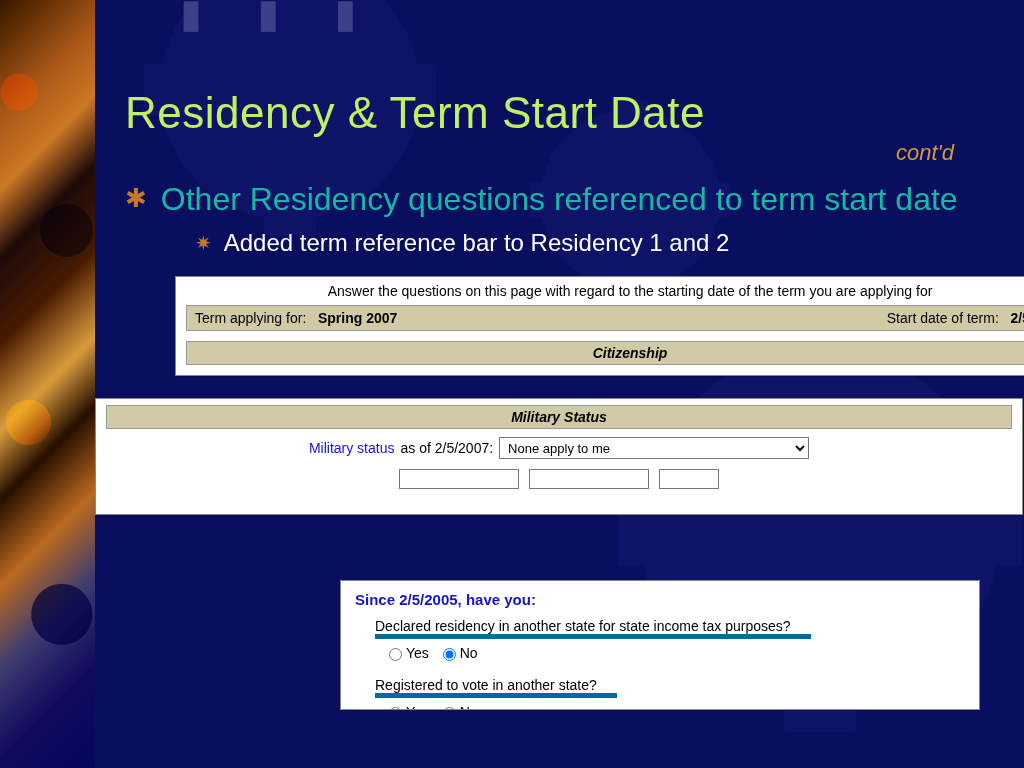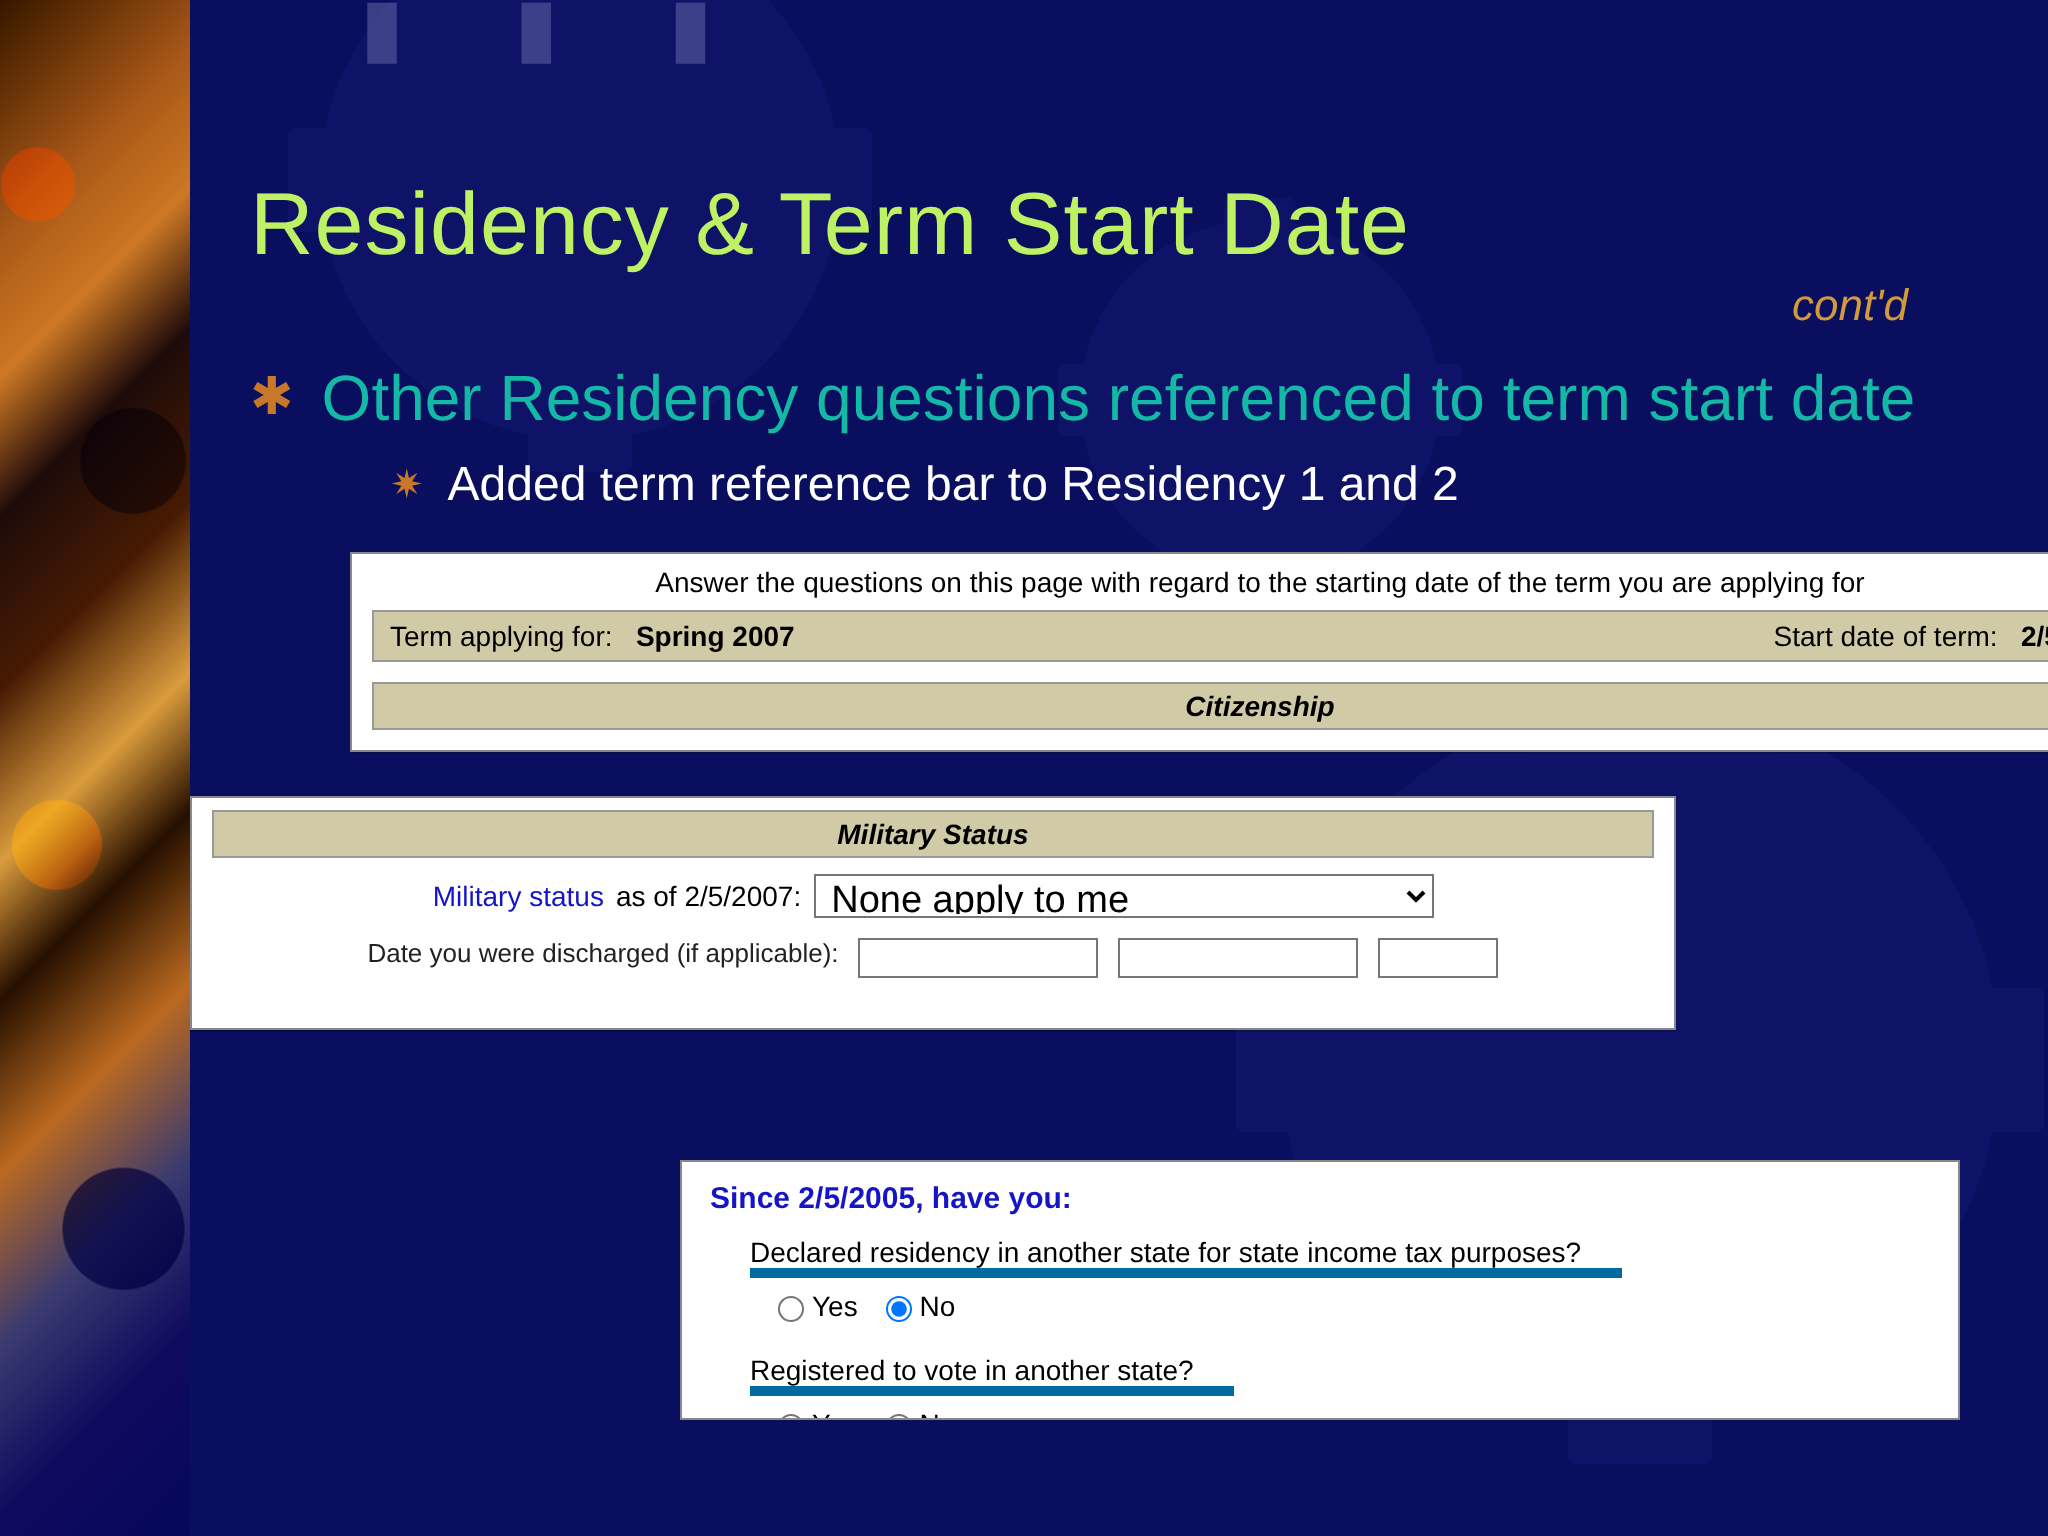--- a/index.html
+++ b/index.html
@@ -48,24 +48,24 @@
 
   .panel { background:#fff; color:#000; border:1px solid #888; font-size:14px; position:relative; box-shadow:0 1px 0 rgba(0,0,0,.2); }
   .panel .inner { padding:6px 10px 10px 10px; }
   .instr { text-align:center; font-size:14px; margin-bottom:6px; }
   .band { background:#d0caa6; border:1px solid #999; padding:4px 8px; font-size:14px; display:flex; justify-content:space-between; }
   .band .lbl { font-weight:400; }
   .band .val { font-weight:700; }
   .band-center { background:#d0caa6; border:1px solid #999; padding:3px 8px; text-align:center; font-weight:700; font-style:italic; margin-top:10px; }
 
   .p1 { margin-left:50px; width:910px; }
-  .p2 { margin-left:-30px; width:743px; margin-top:22px; }
+  .p2 { margin-left:-30px; width:928px; margin-top:22px; }
   .p2 .row { display:flex; align-items:center; gap:6px; justify-content:center; margin-top:8px; }
   .p2 .link { color:#1515c5; }
-  .p2 select { width:310px; height:22px; border:1px solid #777; background:#fff; font-size:19px; padding:1px 4px; }
+  .p2 select { width:310px; height:22px; border:1px solid #777; background:#fff; font-size:13px; padding:1px 4px; }
   .p2 .row2 { display:flex; gap:10px; justify-content:center; margin-top:10px; font-size:13px; color:#222; }
   .p2 .mini { width:120px; height:20px; border:1px solid #777; background:#fff; }
   .p2-clip { height:115px; overflow:hidden; }
 
   .p3 { position:absolute; left:340px; top:580px; width:640px; background:#fff; border:1px solid #888; color:#000; padding:10px 14px 6px 14px; z-index:3; }
   .p3 .since { color:#1515c5; font-weight:700; font-size:15px; margin-bottom:8px; }
   .p3 .q { font-size:14px; margin:2px 0 4px 20px; border-bottom:5px solid #0369a1; display:inline-block; padding-right:20px; }
   .p3 .opts { margin:2px 0 14px 34px; font-size:14px; }
   .p3 input[type=radio]{ margin:0 4px 0 10px; vertical-align:middle; }
   .p3 .opts label:first-child input { margin-left:0; }
@@ -120,21 +120,20 @@
     <div class="inner p2-clip">
       <div class="band-center" style="margin-top:0">Military Status</div>
       <div class="row">
         <span class="link">Military status</span>
         <span> as of 2/5/2007:</span>
         <select>
           <option>None apply to me</option>
         </select>
       </div>
       <div class="row2">
-        <span>Date you were discharged (if applicable):</span>
         <div class="mini"></div>
         <div class="mini"></div>
         <div class="mini" style="width:60px"></div>
       </div>
     </div>
   </div>
 </div>
 
 <div class="p3 p3-clip">
   <div class="since">Since 2/5/2005, have you:</div>

